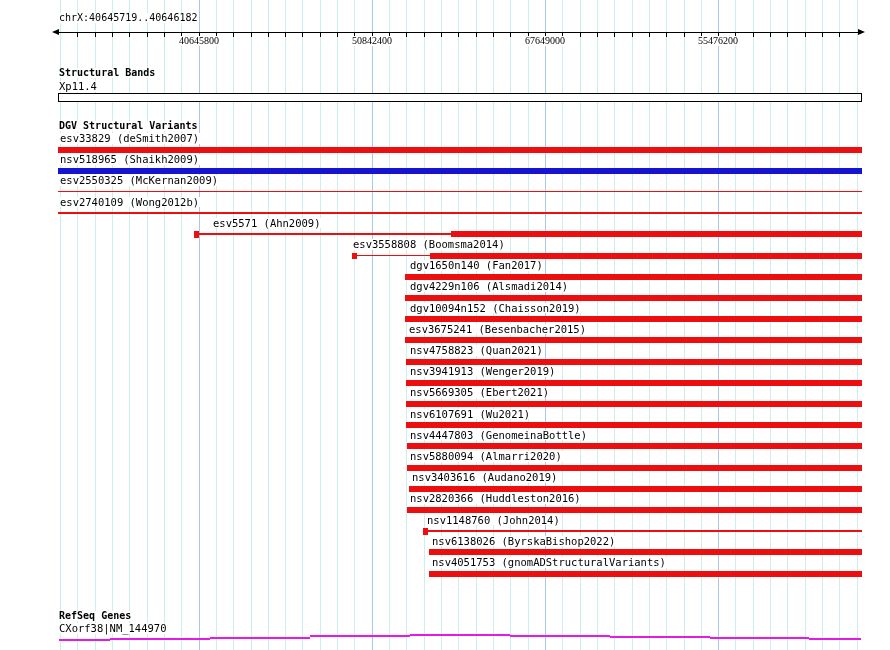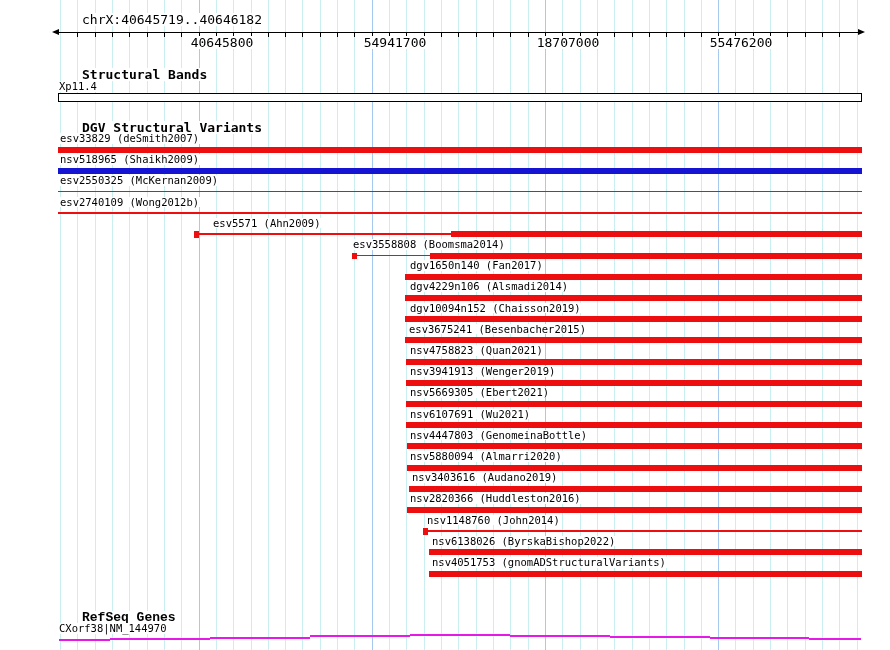--- a/index.html
+++ b/index.html
@@ -3,31 +3,31 @@
 <meta charset="utf-8">
 <style>
   html,body{margin:0;padding:0;background:#fff;}
   .stage{
     position:relative;width:890px;height:650px;background:#ffffff;
     font-family:"DejaVu Sans Mono","Liberation Mono",monospace;
     overflow:hidden;
   }
   .txt{position:absolute;line-height:1;white-space:pre;color:#000;background:#ffffff;padding:0 1px;}
   .bold{font-weight:bold;}
-  .sz12{font-size:13px;margin-left:23px;}
+  .sz12{font-size:10px;}
   .sz10{font-size:10.5px;}
   .gl{position:absolute;top:0;height:650px;width:1px;}
   .ruler-line{position:absolute;height:1px;background:#000;}
   .tick{position:absolute;width:1px;height:5px;background:#000;}
   .arrow{position:absolute;width:0;height:0;}
   .arrow.left{border-top:3.5px solid transparent;border-bottom:3.5px solid transparent;border-right:7px solid #000;}
   .arrow.right{border-top:3.5px solid transparent;border-bottom:3.5px solid transparent;border-left:7px solid #000;}
   .band-box{position:absolute;background:#ffffff;border:1px solid #000;}
   .seg{position:absolute;}
-  .ticklabel{transform:translateX(-50%);}
+  .ticklabel{transform:translateX(-50%);font-family:Liberation Serif, serif;}
 </style>
 </head>
 <body>
 
 <div class="stage">
   <div id="grid-layer">
       <div class="gl" style="left: 60px; background: rgb(201, 239, 241);"></div>
       <div class="gl" style="left: 77.32px; background: rgb(201, 239, 241);"></div>
       <div class="gl" style="left: 94.64px; background: rgb(201, 239, 241);"></div>
       <div class="gl" style="left: 111.96px; background: rgb(201, 239, 241);"></div>
@@ -121,22 +121,22 @@
       <div class="tick" style="left: 700.84px; top: 32px;"></div>
       <div class="tick" style="left: 718.16px; top: 32px;"></div>
       <div class="tick" style="left: 735.48px; top: 32px;"></div>
       <div class="tick" style="left: 752.8px; top: 32px;"></div>
       <div class="tick" style="left: 770.12px; top: 32px;"></div>
       <div class="tick" style="left: 787.44px; top: 32px;"></div>
       <div class="tick" style="left: 804.76px; top: 32px;"></div>
       <div class="tick" style="left: 822.08px; top: 32px;"></div>
       <div class="tick" style="left: 839.4px; top: 32px;"></div>
       <div class="txt sz12 ticklabel" style="left: 199px; top: 36px;">40645800</div>
-      <div class="txt sz12 ticklabel" style="left: 372px; top: 36px;">54941700</div>
-      <div class="txt sz12 ticklabel" style="left: 545px; top: 36px;">18707000</div>
+      <div class="txt sz12 ticklabel" style="left: 372px; top: 36px;">50842400</div>
+      <div class="txt sz12 ticklabel" style="left: 545px; top: 36px;">67649000</div>
       <div class="txt sz12 ticklabel" style="left: 718px; top: 36px;">55476200</div>
     </div>
 
   <div class="txt sz12 bold" style="left:58px;top:68px;">Structural Bands</div>
   <div class="txt sz10" style="left:58px;top:81px;">Xp11.4</div>
   <div class="band-box" style="left:58px;top:93px;width:802px;height:7px;"></div>
 
   <div class="txt sz12 bold" style="left:58px;top:121px;">DGV Structural Variants</div>
   <div id="variants-layer">
       <div style="position: absolute; left: 0px; top: 0px;">
@@ -223,21 +223,21 @@
       <div style="position: absolute; left: 0px; top: 0px;">
         <div class="txt sz10" style="left: 431px; top: 535.8px;">nsv6138026 (ByrskaBishop2022)</div>
         <div class="seg" style="background: rgb(237, 15, 15); left: 429px; width: 433px; top: 549.3px; height: 6px;"></div>
       </div>
       <div style="position: absolute; left: 0px; top: 0px;">
         <div class="txt sz10" style="left: 431px; top: 557px; text-align: center;">nsv4051753 (gnomADStructuralVariants)</div>
         <div class="seg" style="background: rgb(237, 15, 15); left: 429px; width: 433px; top: 570.5px; height: 6px;"></div>
       </div>
     </div>
 
-  <div class="txt sz12 bold" style="left:58px;top:611px;font-family:Liberation Mono, monospace;">RefSeq Genes</div>
+  <div class="txt sz12 bold" style="left:58px;top:611px;">RefSeq Genes</div>
   <div class="txt sz10" style="left:58px;top:623px;">CXorf38|NM_144970</div>
   <div id="gene-layer">
       <div class="seg" style="left: 59px; width: 51px; top: 639px; height: 1.5px; background: rgb(230, 26, 230);"></div>
       <div class="seg" style="left: 110px; width: 100px; top: 638px; height: 1.5px; background: rgb(230, 26, 230);"></div>
       <div class="seg" style="left: 210px; width: 100px; top: 637px; height: 1.5px; background: rgb(230, 26, 230);"></div>
       <div class="seg" style="left: 310px; width: 100px; top: 635px; height: 1.5px; background: rgb(230, 26, 230);"></div>
       <div class="seg" style="left: 410px; width: 100px; top: 634px; height: 1.5px; background: rgb(230, 26, 230);"></div>
       <div class="seg" style="left: 510px; width: 100px; top: 635px; height: 1.5px; background: rgb(230, 26, 230);"></div>
       <div class="seg" style="left: 610px; width: 100px; top: 636px; height: 1.5px; background: rgb(230, 26, 230);"></div>
       <div class="seg" style="left: 710px; width: 99px; top: 637px; height: 1.5px; background: rgb(230, 26, 230);"></div>

